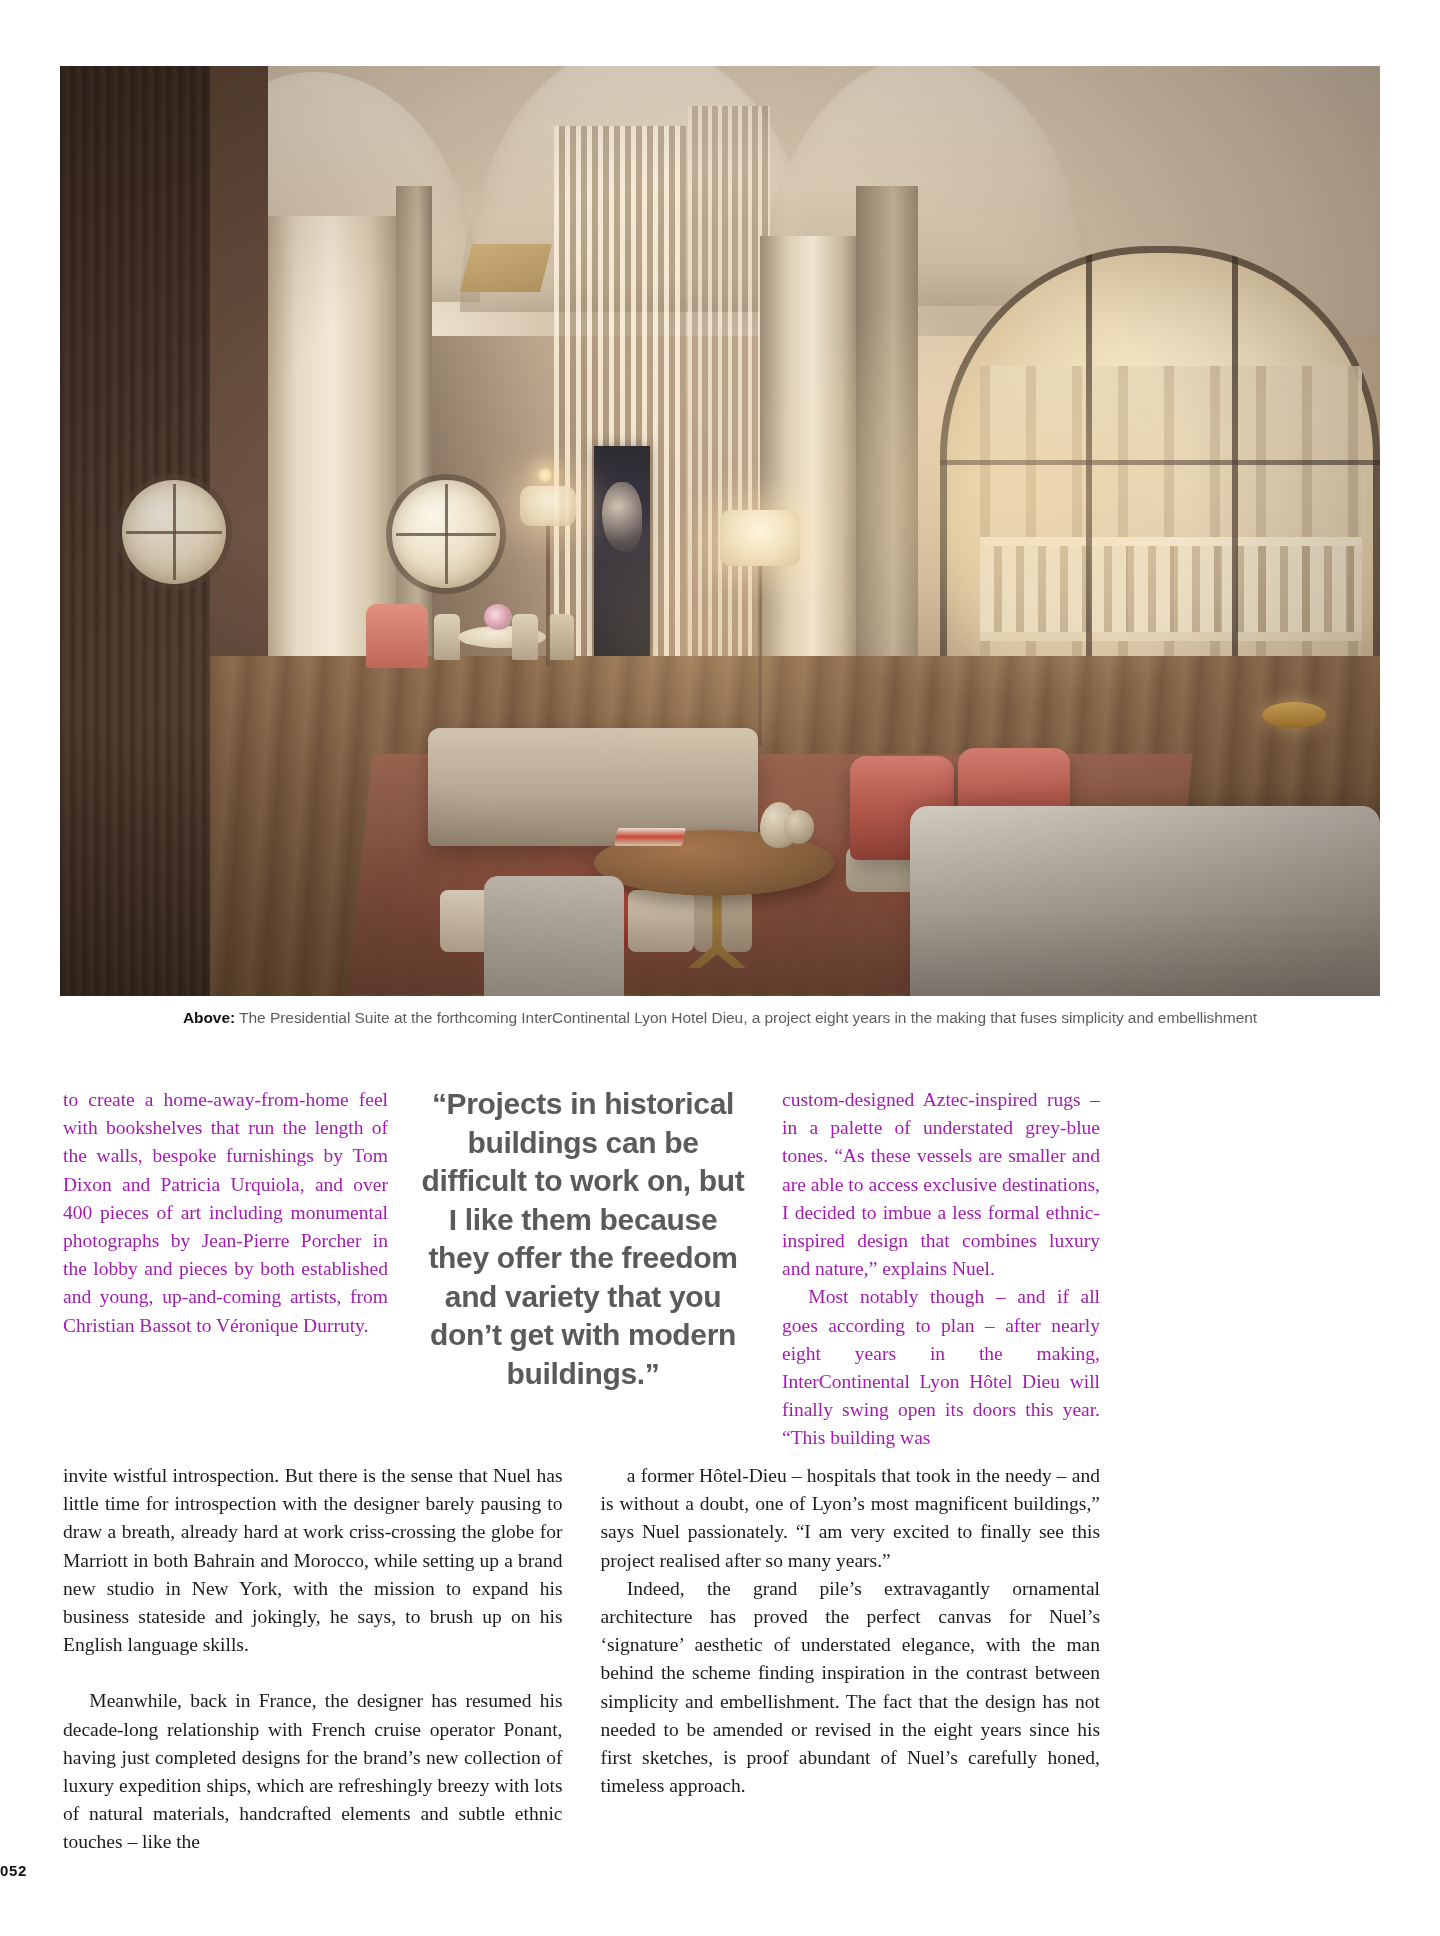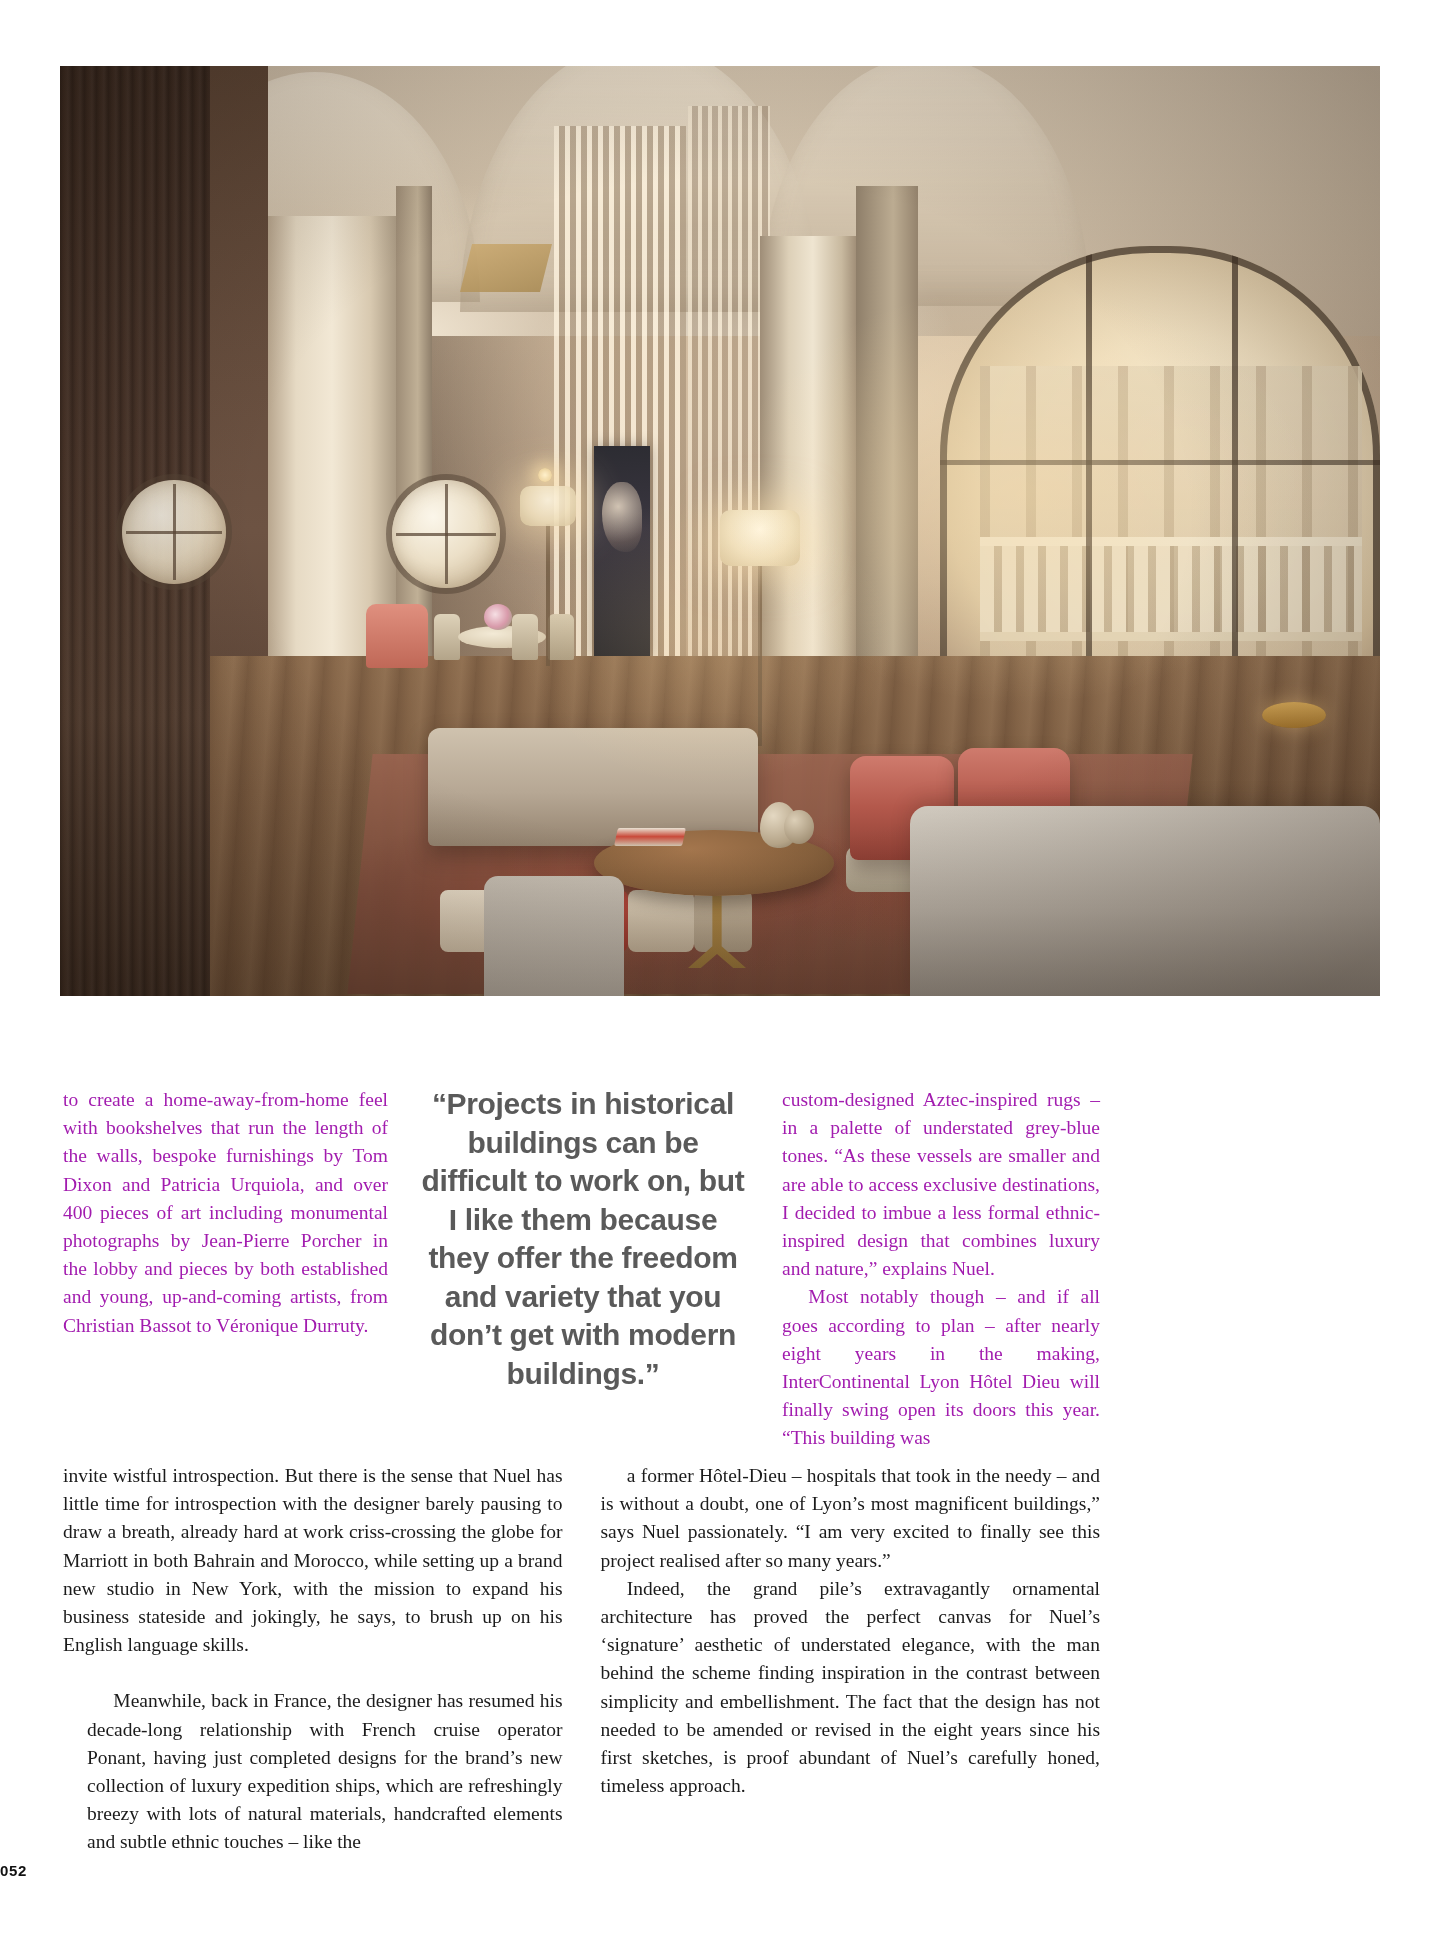--- a/index.html
+++ b/index.html
@@ -405,21 +405,21 @@
     column-count: 2;
     column-gap: 38px;
     font-size: 19.5px;
     line-height: 28.2px;
     text-align: justify;
     hyphens: auto;
     color: #1b1b1b;
   }
   .wide p { margin: 0; }
   .wide p + p { text-indent: 1.35em; }
-  .wide p.gap { margin-top: 28px; margin-left: 24px; }
+  .wide p.gap { margin-top: 28px; }
 
   .folio {
     position: absolute;
     left: 0; right: 0;
     top: 1862px;
     font-family: "Liberation Sans", sans-serif;
     font-weight: 700;
     font-size: 15px;
     letter-spacing: 0.6px;
     color: #111;
@@ -502,20 +502,23 @@
 
       <div class="gold-disc"></div>
       <div class="sectional"></div>
       <div class="sectional-arm"></div>
 
       <div class="glow-warm"></div>
       <div class="vignette"></div>
     </div>
   </figure>
 
+  <figcaption class="caption">
+    <b>Above:</b><span> The Presidential Suite at the forthcoming InterContinental Lyon Hotel Dieu, a project eight years in the making that fuses simplicity and embellishment</span>
+  </figcaption>
 
   <div class="col col-left">
     <p>to create a home-away-from-home feel with bookshelves that run the length of the walls, bespoke furnishings by Tom Dixon and Patricia Urquiola, and over 400 pieces of art including monumental photographs by Jean-Pierre Porcher in the lobby and pieces by both established and young, up-and-coming artists, from Christian Bassot to Véronique Durruty.</p>
   </div>
 
   <blockquote class="pullquote" style="margin:0">“Projects in historical buildings can be difficult to work on, but I like them because they offer the freedom and variety that you don’t get with modern buildings.”</blockquote>
 
   <div class="col col-right">
     <p>custom-designed Aztec-inspired rugs – in a palette of understated grey-blue tones. “As these vessels are smaller and are able to access exclusive destinations, I decided to imbue a less formal ethnic-inspired design that combines luxury and nature,” explains Nuel.</p>
     <p>Most notably though – and if all goes according to plan – after nearly eight years in the making, InterContinental Lyon Hôtel Dieu will finally swing open its doors this year. “This building was</p>

